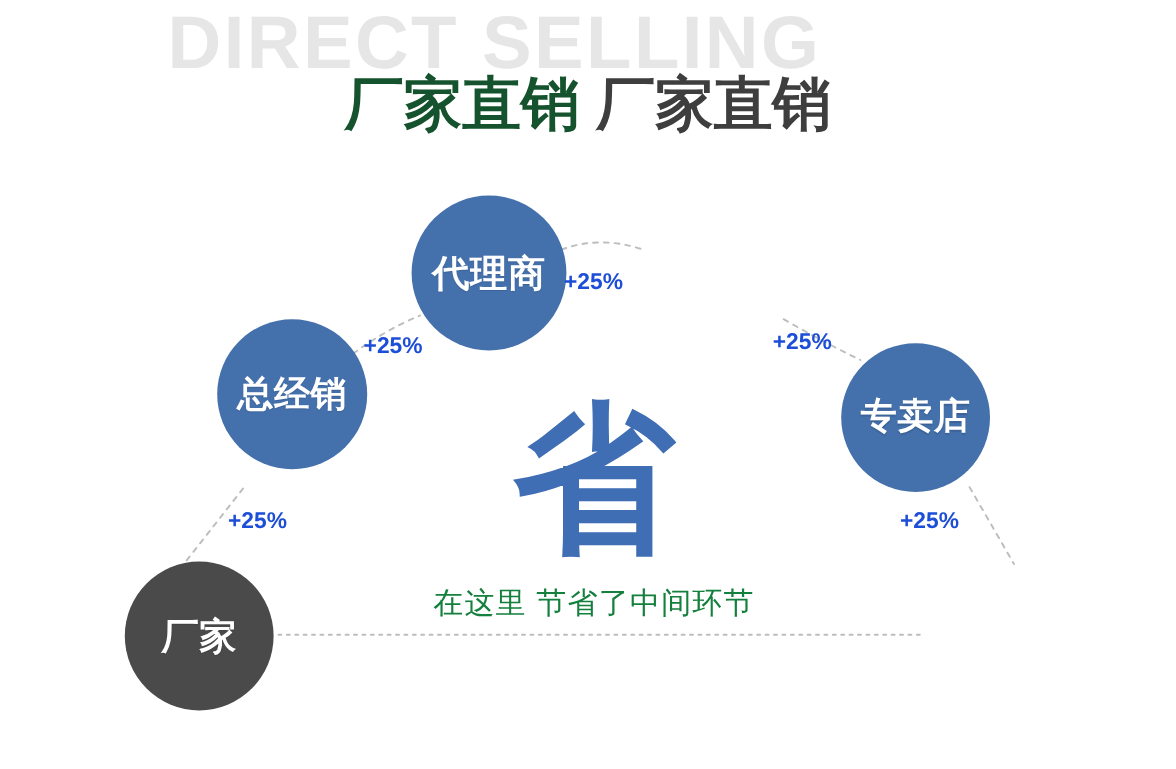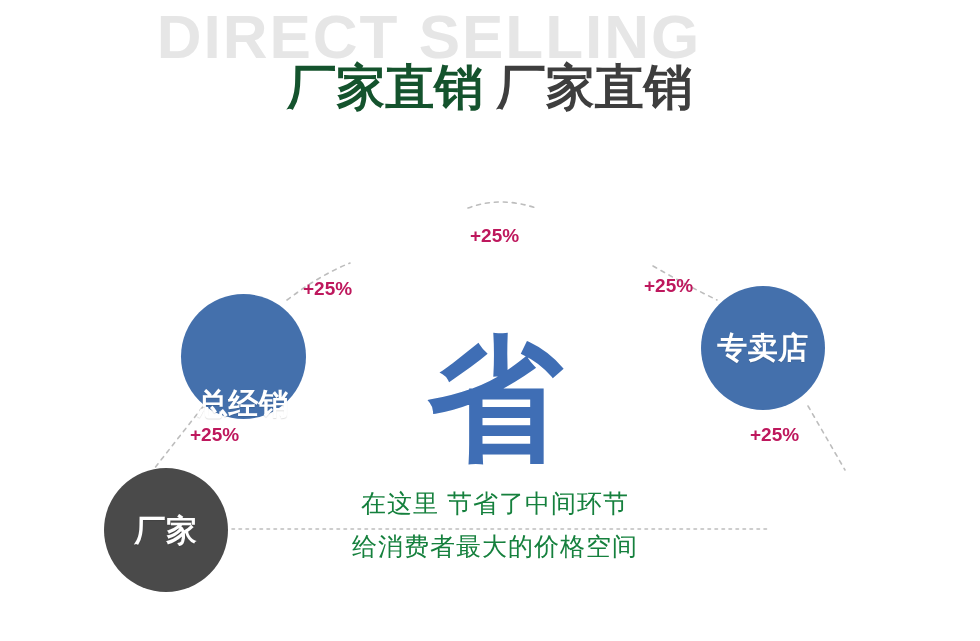--- a/index.html
+++ b/index.html
@@ -24,21 +24,20 @@
     width: 824px;
     text-align: center;
     font-family: "Liberation Sans", "DejaVu Sans", sans-serif;
     font-size: 62px;
     font-weight: bold;
     letter-spacing: 2px;
     color: #e6e6e6;
     line-height: 1;
     white-space: nowrap;
     user-select: none;
-    padding-left: 17px;
   }
 
   
   #headline {
     position: absolute;
     left: 0;
     top: 58px;
     width: 980px;
     text-align: center;
     font-size: 49px;
@@ -72,31 +71,31 @@
     box-sizing: border-box;
   }
   .node span { display: block; line-height: 1; }
 
   .node-blue { background: #4470ac; }
   .node-dark { background: #4a4a4a; }
 
   
   #node-agent      { left: 343px; top: 163px; width: 129px; height: 129px; font-size: 31px; }
   #node-wholesaler { left: 531px; top: 163px; width: 129px; height: 129px; font-size: 31px; }
-  #node-distributor{ left: 181px; top: 294px; width: 125px; height: 125px; font-size: 30px; align-items: flex-end; }
+  #node-distributor{ left: 181px; top: 266px; width: 125px; height: 125px; font-size: 30px; }
   #node-store      { left: 701px; top: 286px; width: 124px; height: 124px; font-size: 30px; }
   #node-factory    { left: 104px; top: 468px; width: 124px; height: 124px; font-size: 31px; }
   #node-consumer   { left: 768px; top: 463px; width: 134px; height: 134px; font-size: 31px; }
 
   
   .pct {
     position: absolute;
     font-size: 19px;
     font-weight: bold;
-    color: #be185d;
+    color: #1d4ed8;
     white-space: nowrap;
     letter-spacing: 0px;
   }
   #pct-top    { left: 470px; top: 225px; }
   #pct-left   { left: 303px; top: 278px; }
   #pct-right  { left: 644px; top: 275px; }
   #pct-bl     { left: 190px; top: 424px; }
   #pct-br     { left: 750px; top: 424px; }
 
   
@@ -150,20 +149,23 @@
       <path d="M 468 208 Q 500 196 536 208" stroke-dasharray="4 5"></path>
 
       <path d="M 653 266 Q 686 285 717 300" stroke-dasharray="4 5"></path>
 
       <path d="M 808 406 L 845 470" stroke-dasharray="4 5"></path>
 
       <path d="M 232 529 L 768 529" stroke-dasharray="2.5 4.5"></path>
     </g>
   </svg>
 
+  <div class="node node-blue" id="node-agent">
+    <span>代理商</span>
+  </div>
 
 
   <div class="node node-blue" id="node-distributor">
     <span>总经销</span>
   </div>
 
   <div class="node node-blue" id="node-store">
     <span>专卖店</span>
   </div>
 
@@ -175,16 +177,15 @@
   <div class="pct" id="pct-top">+25%</div>
   <div class="pct" id="pct-left">+25%</div>
   <div class="pct" id="pct-right">+25%</div>
   <div class="pct" id="pct-bl">+25%</div>
   <div class="pct" id="pct-br">+25%</div>
 
   <div id="save-glyph">省</div>
 
   <div id="center-lines">
     <div class="cline upper">在这里 节省了中间环节</div>
-    <div class="cline lower">给消费者最大的价格空间</div>
   </div>
 
 </div>
 
 </body></html>

